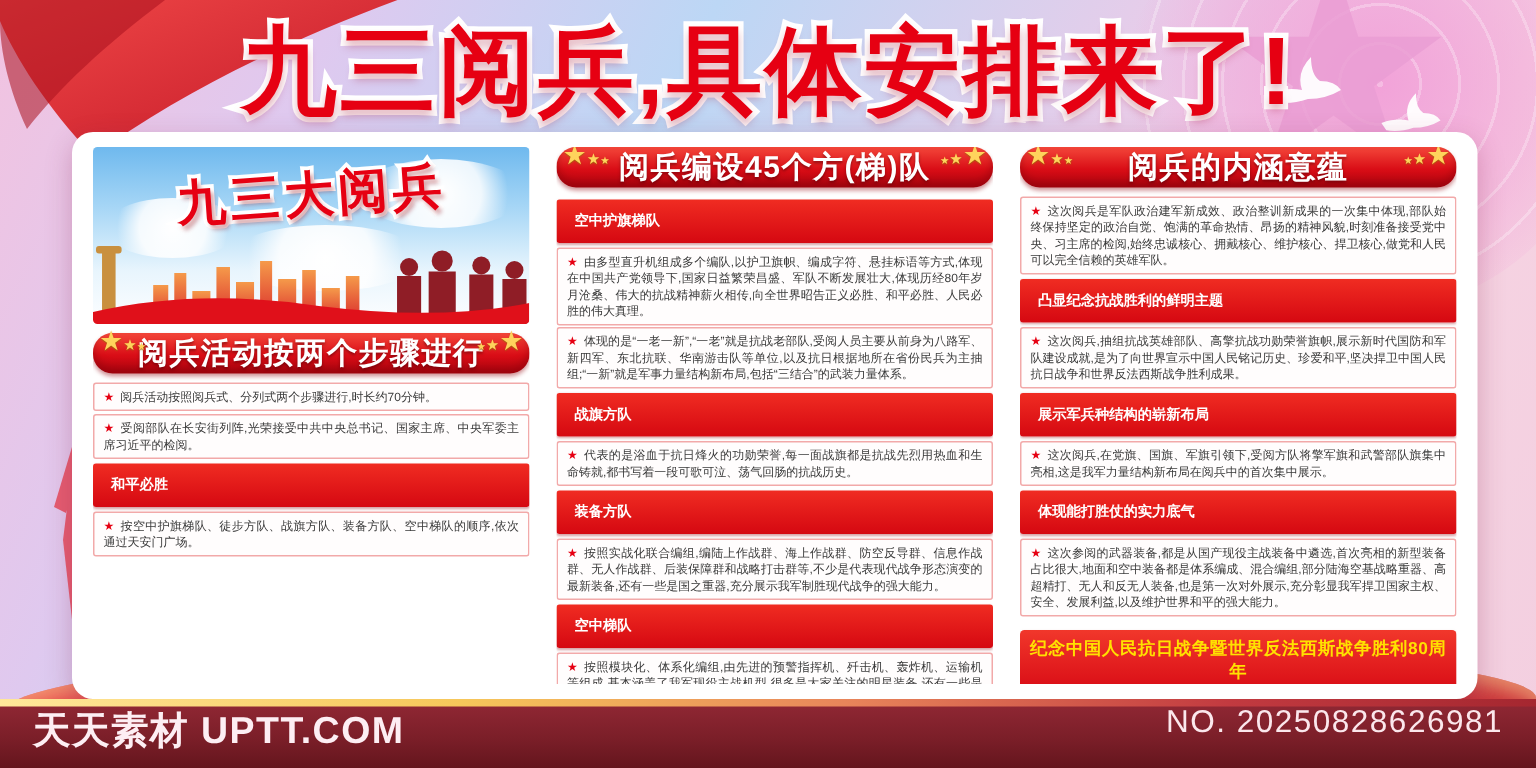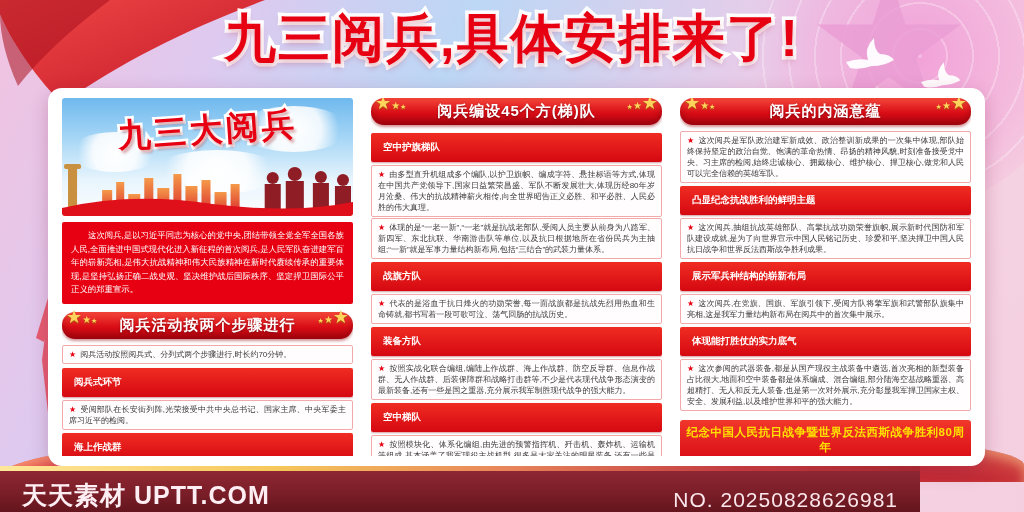--- a/index.html
+++ b/index.html
@@ -16,34 +16,34 @@
     clip-path:polygon(50% 0%,61% 35%,98% 35%,68% 57%,79% 91%,50% 70%,21% 91%,32% 57%,2% 35%,39% 35%);}
   .ribbon-topleft{position:absolute;left:0;top:0;}
   .soldier-silhouette{position:absolute;left:8px;top:268px;opacity:.9;}
   .bottom-ribbon{position:absolute;left:0;bottom:30px;width:1024px;height:56px;
     background:linear-gradient(100deg,#e0383f 0%,#e8565b 30%,#d23138 55%,#c22a33 100%);
     border-top-left-radius:55% 90%;border-top-right-radius:45% 70%;
     box-shadow:inset 0 6px 10px rgba(255,220,150,.45), inset 0 18px 18px rgba(255,150,120,.25);}
   .dove{position:absolute;}
   
   .main-title{position:absolute;top:4px;left:0;width:100%;text-align:center;
-    font-size:52px;font-weight:900;color:#e60012;letter-spacing:2px;
+    font-size:64px;font-weight:900;color:#e60012;letter-spacing:2px;
     -webkit-text-stroke:7px #ffffff;paint-order:stroke fill;
     text-shadow:0 4px 6px rgba(170,30,60,.35);}
   
   .panel{position:absolute;left:48px;top:88px;width:937px;height:378px;background:#ffffff;
     border-radius:14px;box-shadow:0 6px 18px rgba(140,40,80,.30);
     display:flex;gap:18px;padding:10px 14px;box-sizing:border-box;}
   .col{flex:1;display:flex;flex-direction:column;overflow:hidden;}
   
   .banner{position:relative;flex:none;height:27px;margin:0 0 5px 0;border-radius:13px;
     background:linear-gradient(180deg,#f4473a 0%,#d90d16 55%,#b40410 100%);
     box-shadow:0 2px 3px rgba(150,10,20,.45), inset 0 -4px 6px rgba(120,0,8,.45);
     display:flex;align-items:center;justify-content:center;}
-  .banner .banner-text{color:#fff;font-weight:bold;font-size:15px;letter-spacing:1px;
+  .banner .banner-text{color:#fff;font-weight:bold;font-size:20px;letter-spacing:1px;
     text-shadow:0 1px 2px rgba(90,0,8,.6);}
   .stars{position:absolute;top:-4px;color:#ffd35c;text-shadow:0 1px 1px #a3660a;line-height:1;}
   .stars.left{left:4px;}
   .stars.right{right:4px;}
   .stars .s1{font-size:18px;}
   .stars .s2{font-size:10px;}
   .stars .s3{font-size:7px;}
   
   .tag{flex:none;margin:3px auto 3px auto;background:linear-gradient(180deg,#f02c22,#d50811);
     color:#fff;font-size:9.5px;font-weight:bold;padding:8px 12px;border-radius:2px;
@@ -62,23 +62,23 @@
     text-shadow:2px 3px 3px rgba(150,20,30,.4);}
   .hero-art{position:absolute;left:0;bottom:0;width:100%;}
   .intro{flex:none;background:#e60012;color:#ffffff;font-size:8.4px;line-height:1.62;
     text-align:justify;padding:7px 9px;border-radius:2px;margin-bottom:8px;}
   .intro .indent{display:inline-block;width:17px;}
   
   .footer-banner{flex:none;margin-top:8px;background:linear-gradient(180deg,#f1372b,#d90d16);
     color:#ffe100;font-weight:bold;font-size:11.5px;text-align:center;padding:5px 2px;
     border-radius:3px;box-shadow:0 2px 3px rgba(150,10,20,.4);letter-spacing:.5px;}
   
-  .footer{position:absolute;left:0;bottom:0;width:920px;height:42px;
+  .footer{position:absolute;left:0;bottom:0;width:1024px;height:42px;
     background:linear-gradient(180deg,#8f2733 0%,#7a1e28 55%,#64151d 100%);
-    display:flex;align-items:flex-end;justify-content:space-between;padding:0 22px;box-sizing:border-box;}
+    display:flex;align-items:flex-start;justify-content:space-between;padding:0 22px;box-sizing:border-box;}
   .footer::before{content:"";position:absolute;left:0;top:-4px;width:100%;height:5px;
     background:linear-gradient(90deg,#ffe79a 0%,#f6c75a 30%,#e8855a 55%,#c23a40 80%,#a52730 100%);}
   .footer .brand{color:#fdeef3;font-size:25px;font-weight:bold;letter-spacing:1px;}
   .footer .serial{color:#fbe7ec;font-size:21px;letter-spacing:1px;}
 </style>
 </head>
 <body>
 
 <div class="poster">
 
@@ -153,36 +153,34 @@
               <rect x="223" y="17" width="18" height="35"></rect>
             <circle cx="258" cy="13" r="6"></circle>
               <rect x="250" y="19" width="16" height="33"></rect>
             <circle cx="280" cy="16" r="6"></circle>
               <rect x="272" y="22" width="16" height="30"></rect>
           </g>
           <path d="M0,44 Q70,28 150,40 Q230,50 290,38 L290,52 L0,52 Z" fill="#e0101a"></path>
         </svg>
       </div>
 
-      <div class="intro"><span class="indent"></span><span>这次阅兵,是以习近平同志为核心的党中央,团结带领全党全军全国各族人民,全面推进中国式现代化进入新征程的首次阅兵,是人民军队奋进建军百年的崭新亮相,是伟大抗战精神和伟大民族精神在新时代赓续传承的重要体现,是坚持弘扬正确二战史观、坚决维护战后国际秩序、坚定捍卫国际公平正义的郑重宣示。</span></div>
 
       <div class="banner">
         <span class="stars left"><span class="s1">★</span><span class="s2">★</span><span class="s3">★</span></span>
         <span class="banner-text">阅兵活动按两个步骤进行</span>
         <span class="stars right"><span class="s3">★</span><span class="s2">★</span><span class="s1">★</span></span>
       </div>
 
       <div class="note"><span class="star">★</span><span>阅兵活动按照阅兵式、分列式两个步骤进行,时长约70分钟。</span></div>
 
       <div>
 
-          <div class="tag">阅兵式环节</div>
           <div class="note"><span class="star">★</span><span>受阅部队在长安街列阵,光荣接受中共中央总书记、国家主席、中央军委主席习近平的检阅。</span></div>
 
-          <div class="tag">海上作战群</div>
+          <div class="tag">和平必胜</div>
           <div class="note"><span class="star">★</span><span>按空中护旗梯队、徒步方队、战旗方队、装备方队、空中梯队的顺序,依次通过天安门广场。</span></div>
         </div>
     </div>
 
     <div class="col">
       <div class="banner">
         <span class="stars left"><span class="s1">★</span><span class="s2">★</span><span class="s3">★</span></span>
         <span class="banner-text">阅兵编设45个方(梯)队</span>
         <span class="stars right"><span class="s3">★</span><span class="s2">★</span><span class="s1">★</span></span>
       </div>

